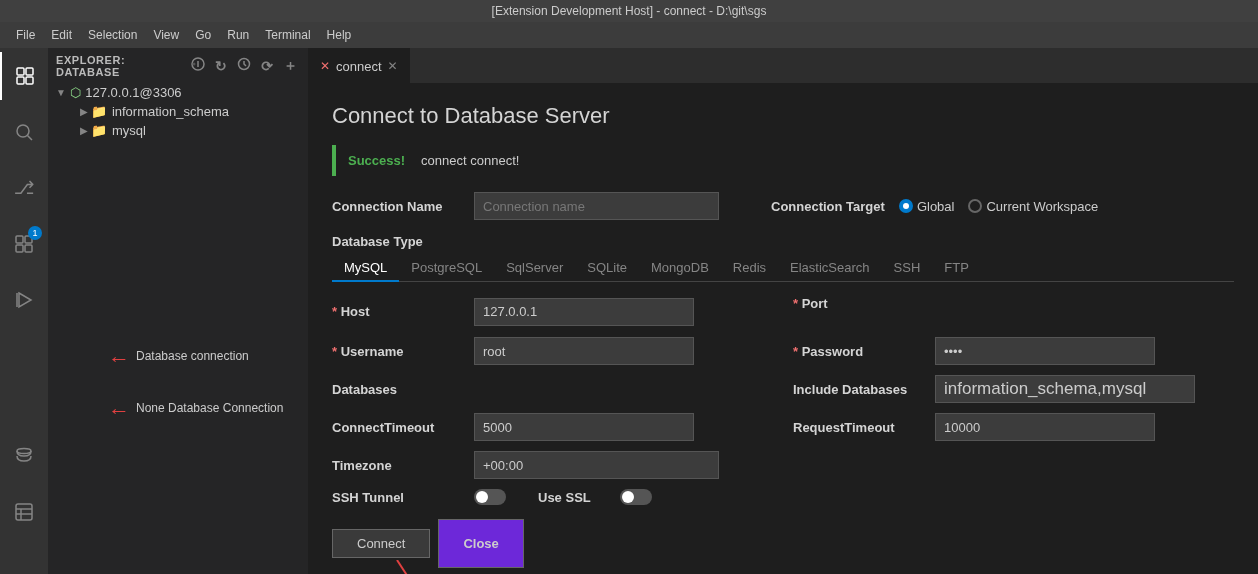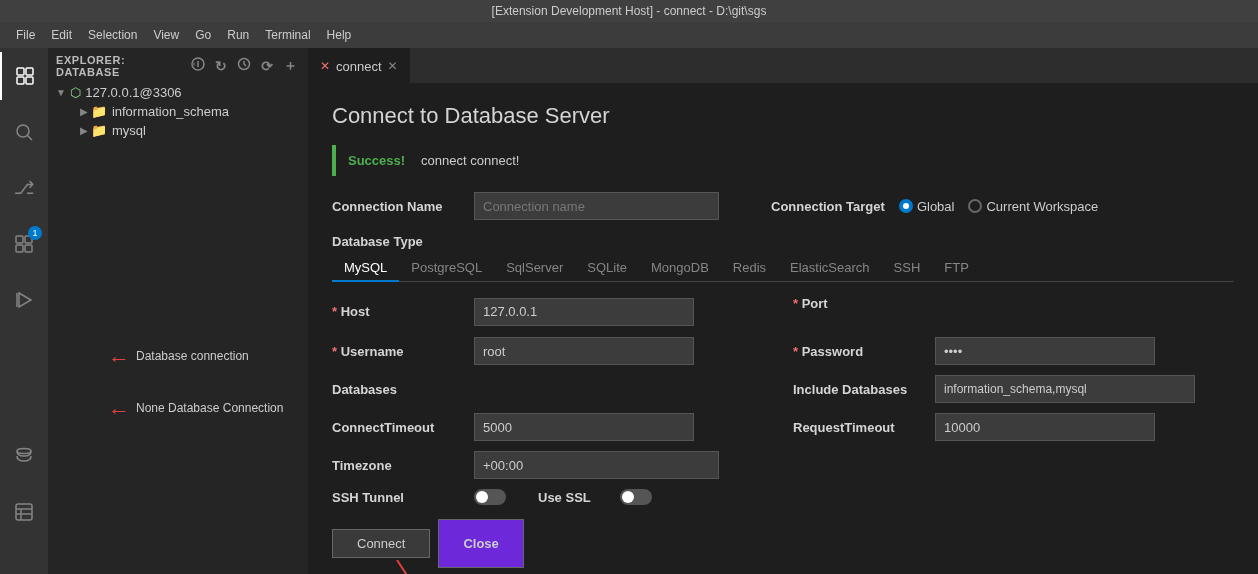--- a/index.html
+++ b/index.html
@@ -578,21 +578,21 @@
           <input class="form-input" type="password" value="test" style="max-width: 220px; flex: 1 1 0%;">
         </div>
       </div>
 
       <div class="form-two-col" style="margin-bottom:10px;">
         <div class="form-row" style="margin-bottom:0;gap:28px;">
           <span class="form-label">Databases</span>
         </div>
         <div class="form-row" style="margin-bottom:0;">
           <span class="form-label">Include Databases</span>
-          <div class="right-value" style="max-width:260px;flex:1;font-size:12px;">information_schema,mysql</div>
+          <div class="right-value" style="max-width:260px;flex:1;font-size:17px;">information_schema,mysql</div>
         </div>
       </div>
 
       <div class="form-two-col" style="margin-bottom:10px;">
         <div class="form-row" style="margin-bottom:0;">
           <span class="form-label">ConnectTimeout</span>
           <input class="form-input" type="text" value="5000" style="max-width: 220px; flex: 1 1 0%;">
         </div>
         <div class="form-row" style="margin-bottom:0;">
           <span class="form-label">RequestTimeout</span>

